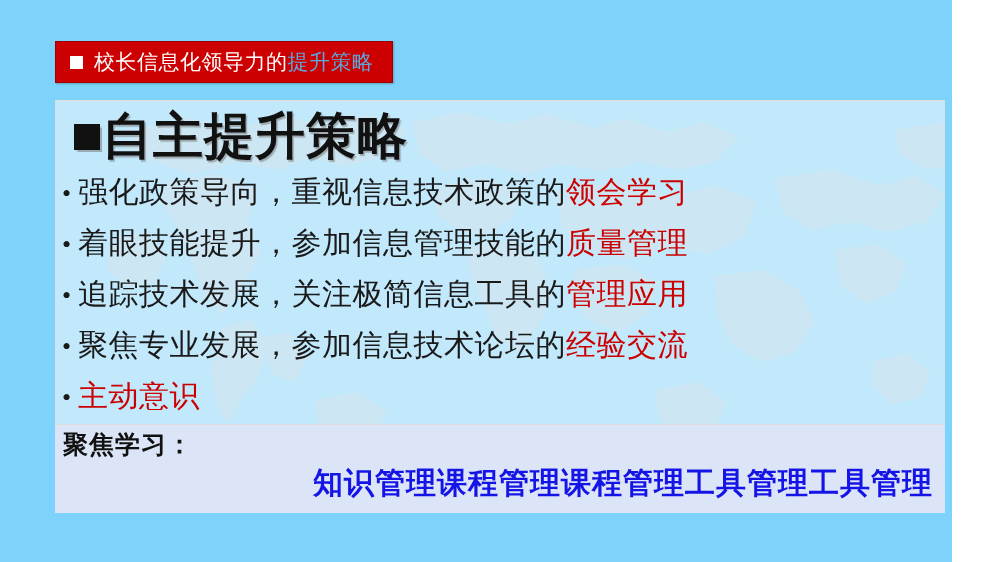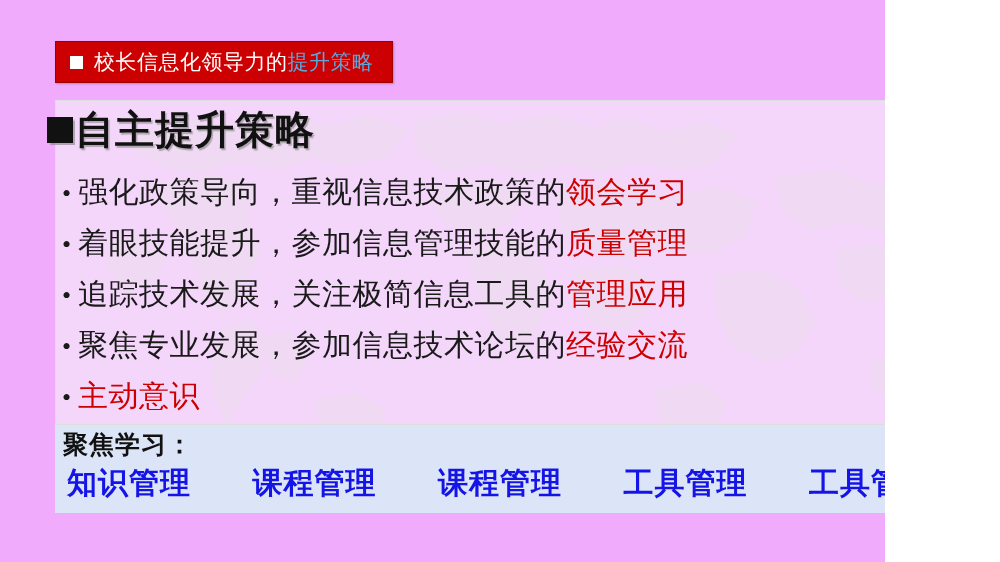--- a/index.html
+++ b/index.html
@@ -2,23 +2,23 @@
 <html><head>
 <meta charset="utf-8">
 <style>
   html, body {
     margin: 0;
     padding: 0;
     background: #ffffff;
   }
   .slide {
     position: relative;
-    width: 885px;
+    width: 952px;
     height: 562px;
-    background: #f0abfc;
+    background: #7dd3fc;
     overflow: hidden;
     font-family: "Liberation Sans", "DejaVu Sans", sans-serif;
   }
 
   
   .watermark {
     position: absolute;
     left: 55px;
     top: 100px;
     width: 890px;
@@ -78,26 +78,26 @@
     top: 100px;
     width: 890px;
     height: 325px;
     background: rgba(250,250,250,0.55);
     border: 1px solid #dedede;
     box-sizing: border-box;
   }
 
   .heading {
     position: absolute;
-    left: 47px;
+    left: 74px;
     top: 103px;
     display: flex;
     align-items: center;
     color: #111111;
-    font-size: 39px;
+    font-size: 50px;
     font-weight: bold;
     text-shadow: 1.5px 1.5px 1px rgba(120,120,120,0.55);
     letter-spacing: 1px;
     justify-content: flex-end;
   }
   .heading .sq {
     width: 26px;
     height: 26px;
     background: #111111;
     margin-right: 2px;
@@ -154,21 +154,21 @@
     font-weight: bold;
     letter-spacing: 1px;
     text-align: right;
   }
   .focus-items {
     position: absolute;
     left: 0;
     right: 0;
     top: 38px;
     display: flex;
-    justify-content: space-between;
+    justify-content: flex-end;
     align-items: center;
     padding: 0 12px;
     box-sizing: border-box;
   }
   .focus-item {
     color: #1414E6;
     font-size: 30px;
     font-weight: bold;
     letter-spacing: 1px;
     white-space: nowrap;

